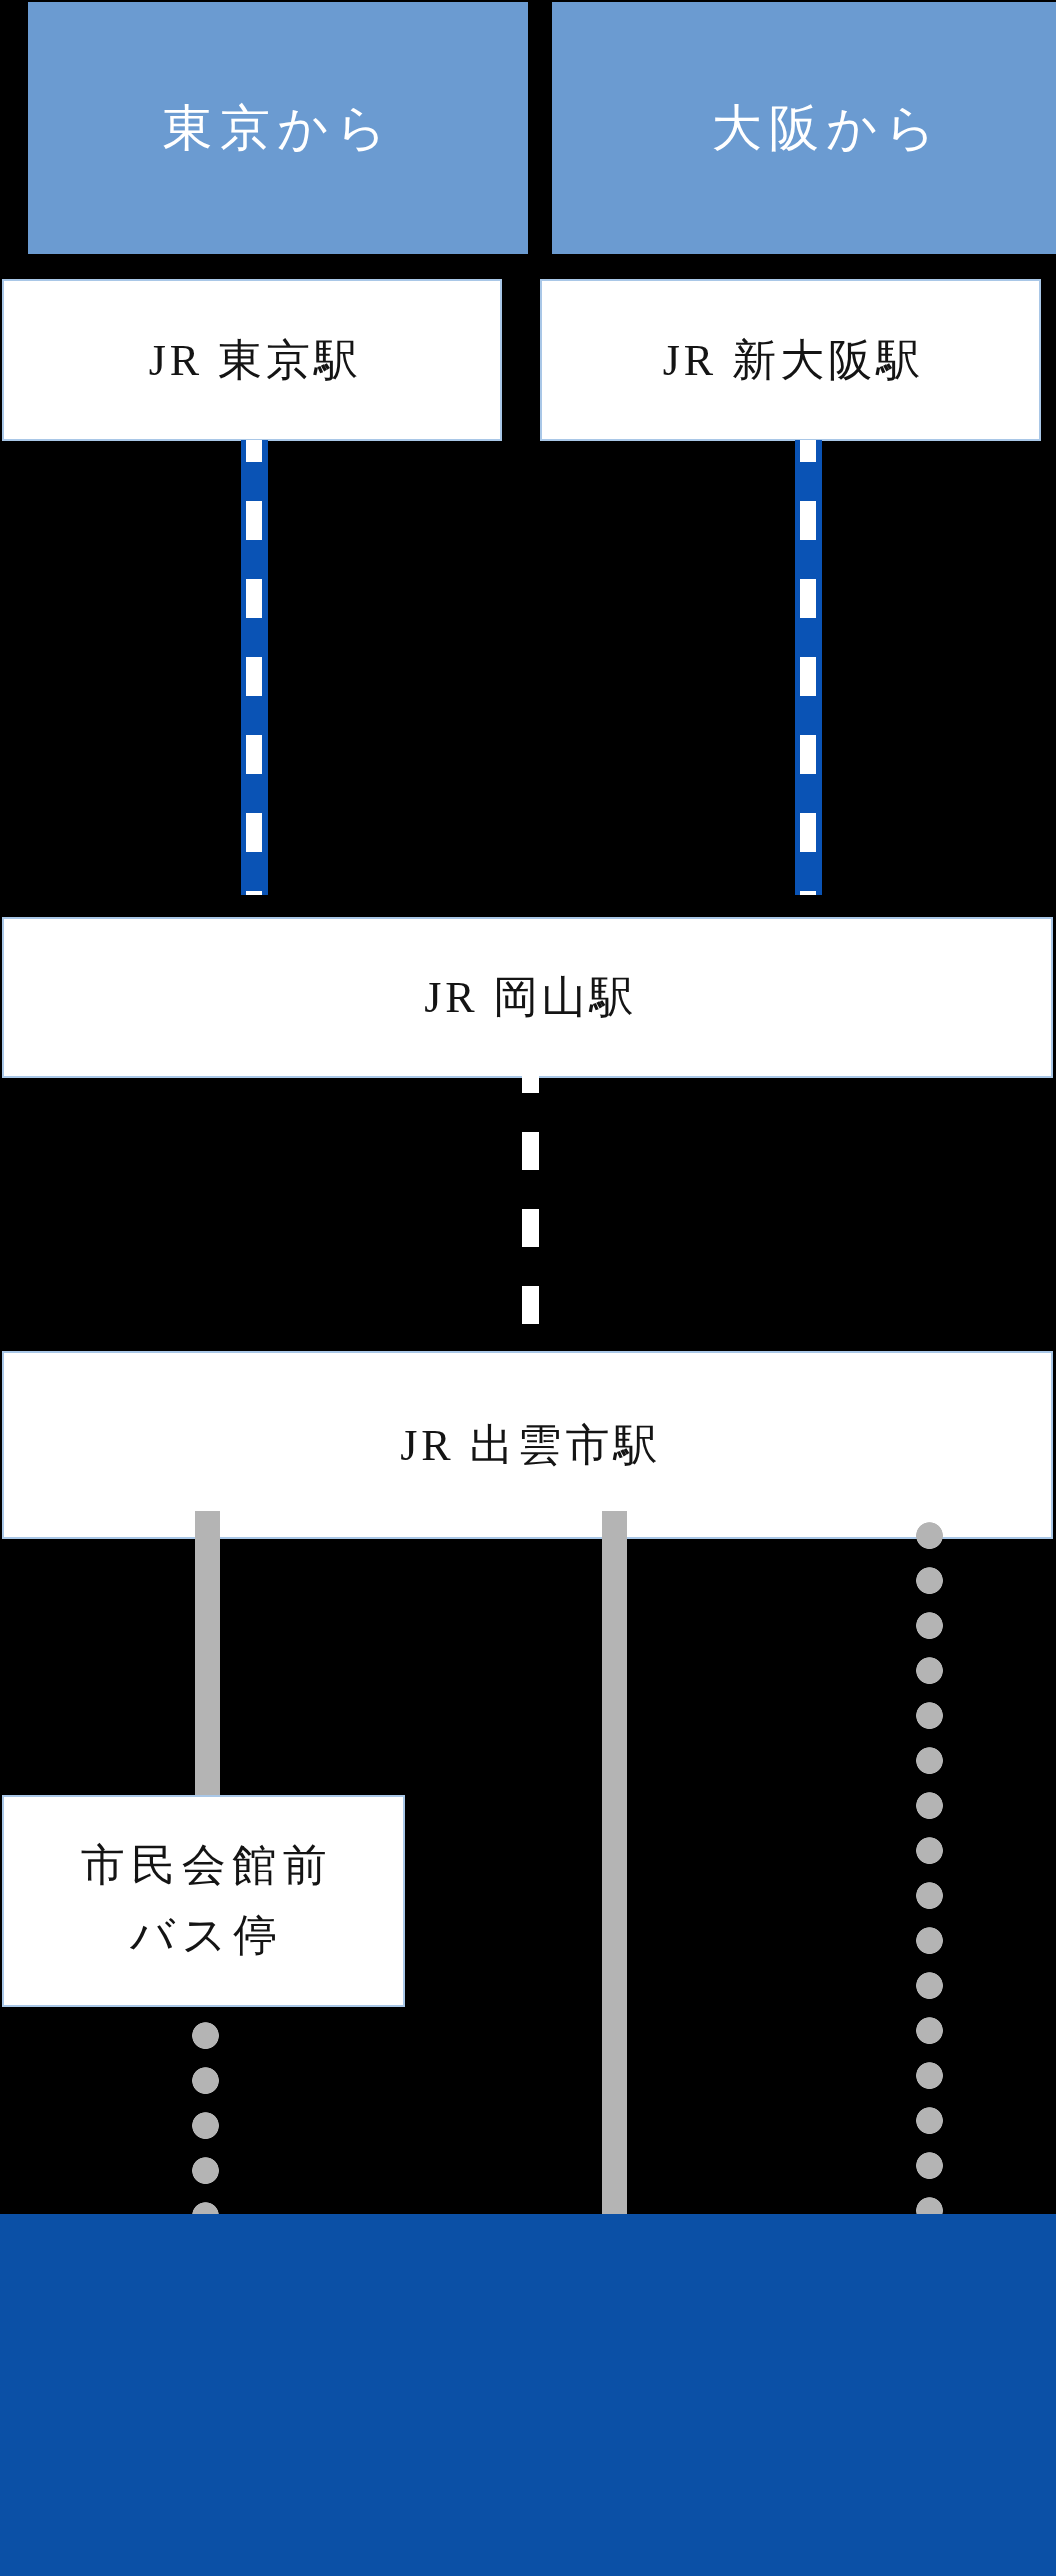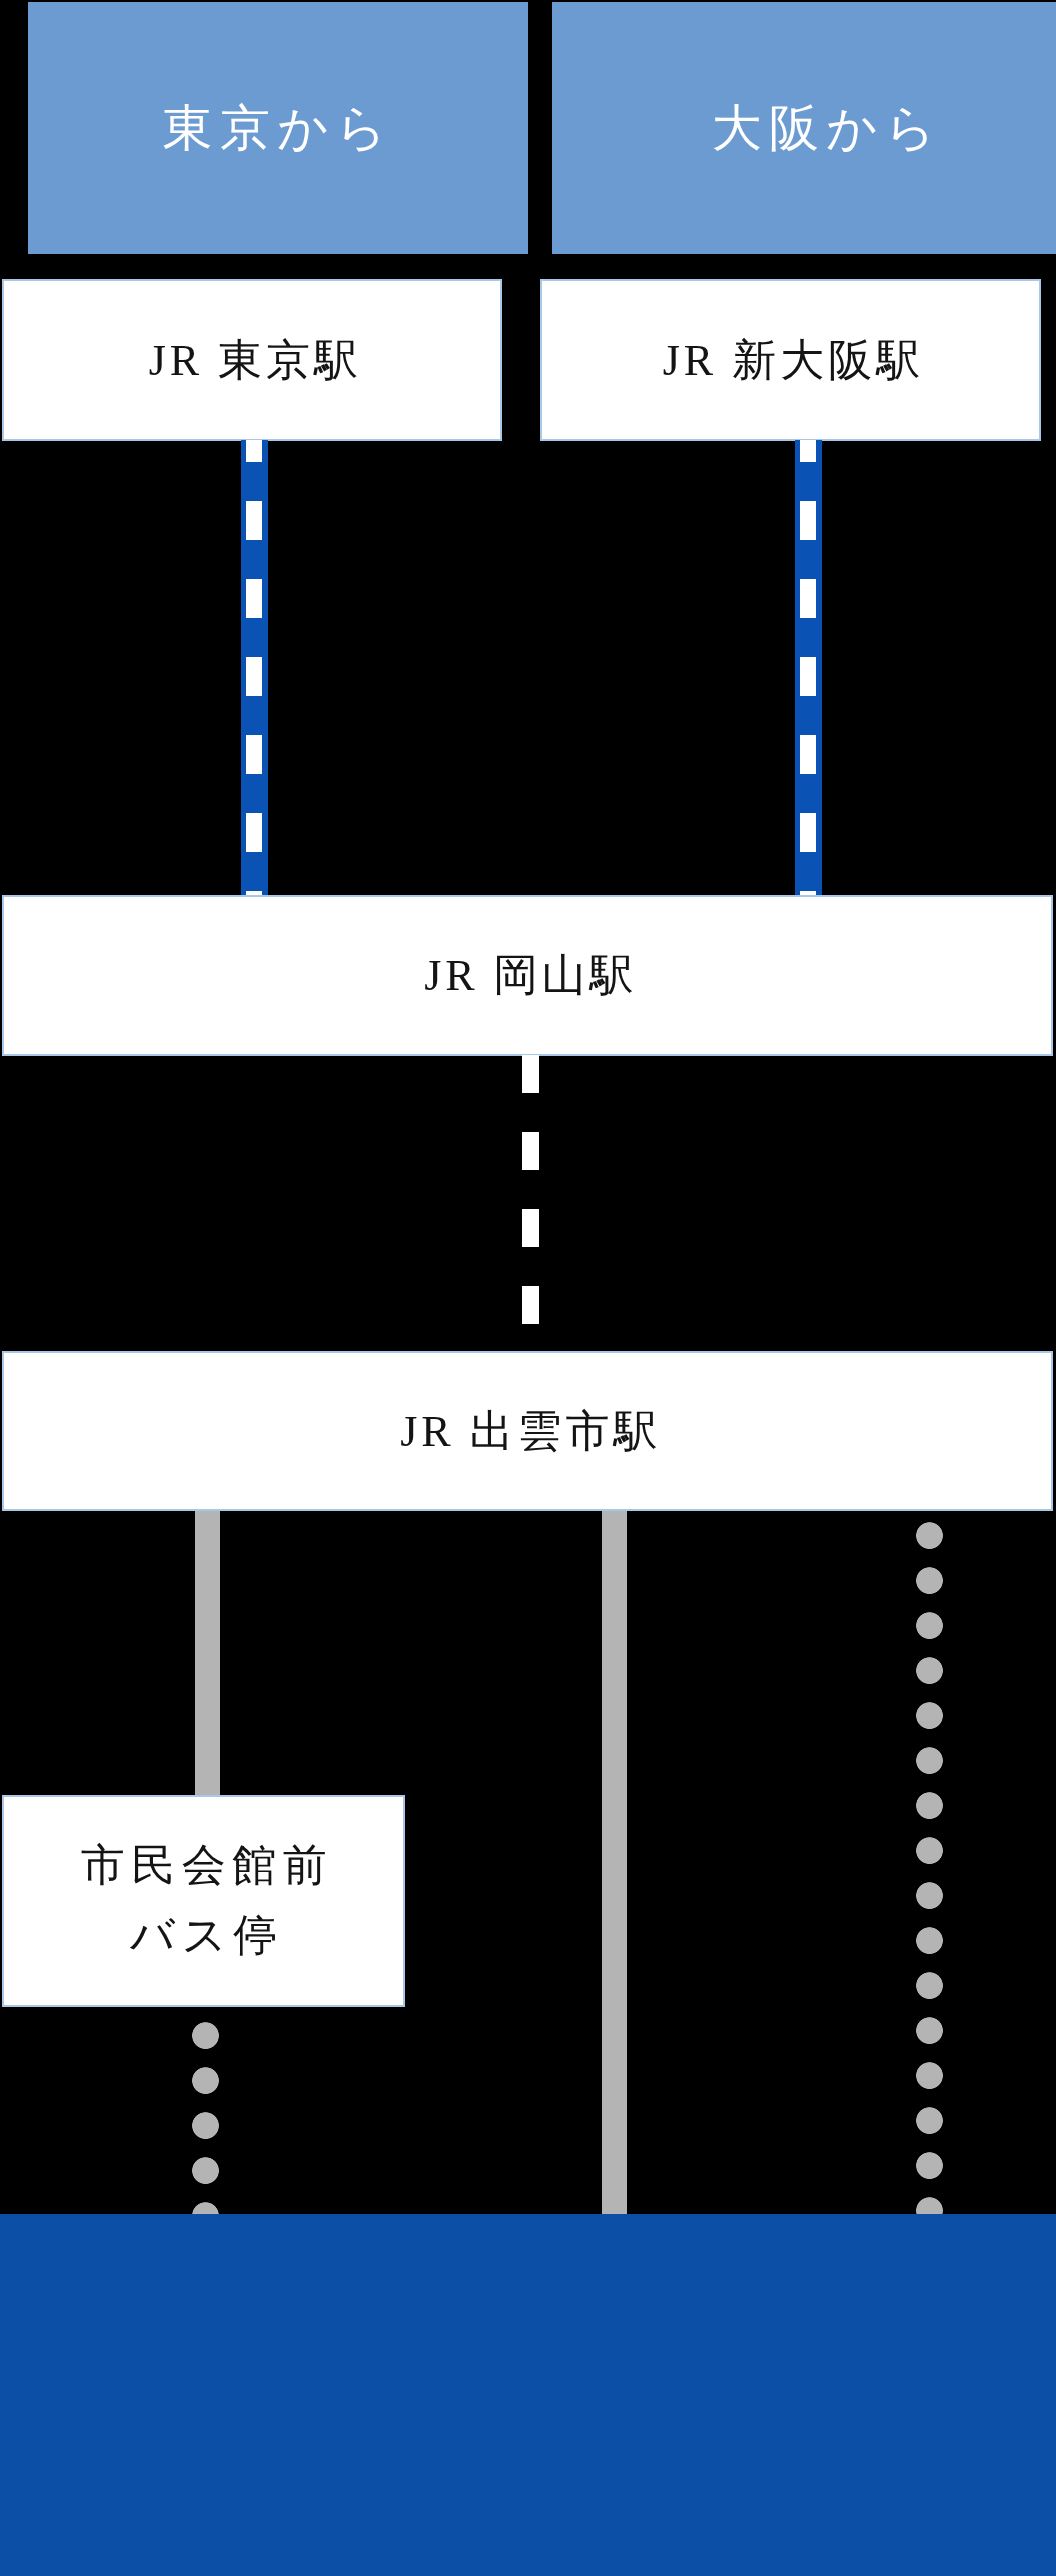--- a/index.html
+++ b/index.html
@@ -38,22 +38,22 @@
     align-items: center;
     justify-content: center;
     color: #141414;
     font-size: 44px;
     letter-spacing: 4px;
     text-align: center;
     padding-left: 6px;
   }
   .station-box.tokyo      { left: 2.4px;   top: 279px;  width: 500px;  height: 162px; }
   .station-box.shin-osaka { left: 540px; top: 279px;  width: 501px;  height: 162px; }
-  .station-box.okayama    { left: 2.4px;   top: 895px; width: 1051px; height: 161px; }
-  .station-box.izumoshi   { left: 2.4px;   top: 1351px; width: 1051px; height: 160px; }
+  .station-box.okayama    { left: 2.4px;   top: 917px; width: 1051px; height: 161px; }
+  .station-box.izumoshi   { left: 2.4px;   top: 1351px; width: 1051px; height: 188px; }
   .station-box.bus-stop   { left: 2.4px;   top: 1795px; width: 403px;  height: 212px;
                             line-height: 1.6; letter-spacing: 6.5px; }
 
   
   .rail-line {
     position: absolute;
     width: 27px;
     top: 440px;
     height: 455px;
     background-color: #0a53b5;

